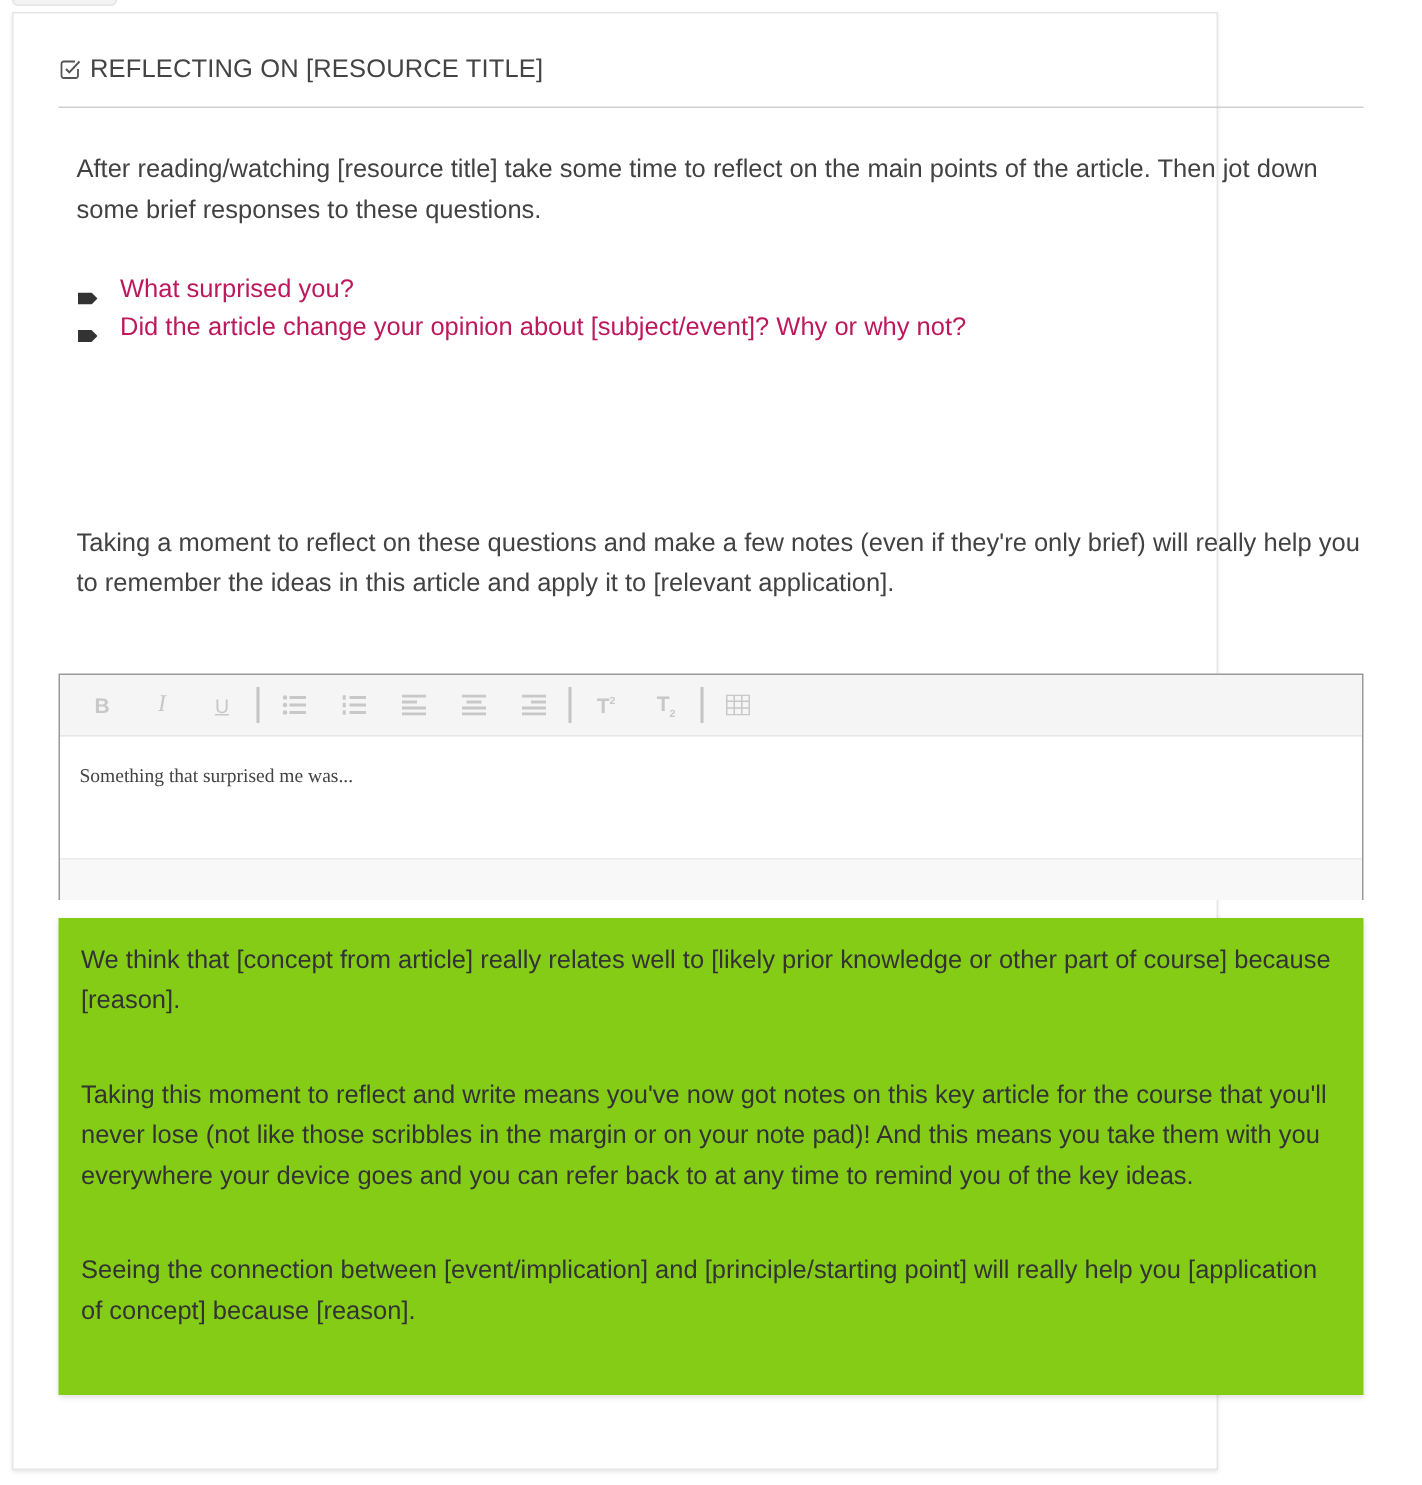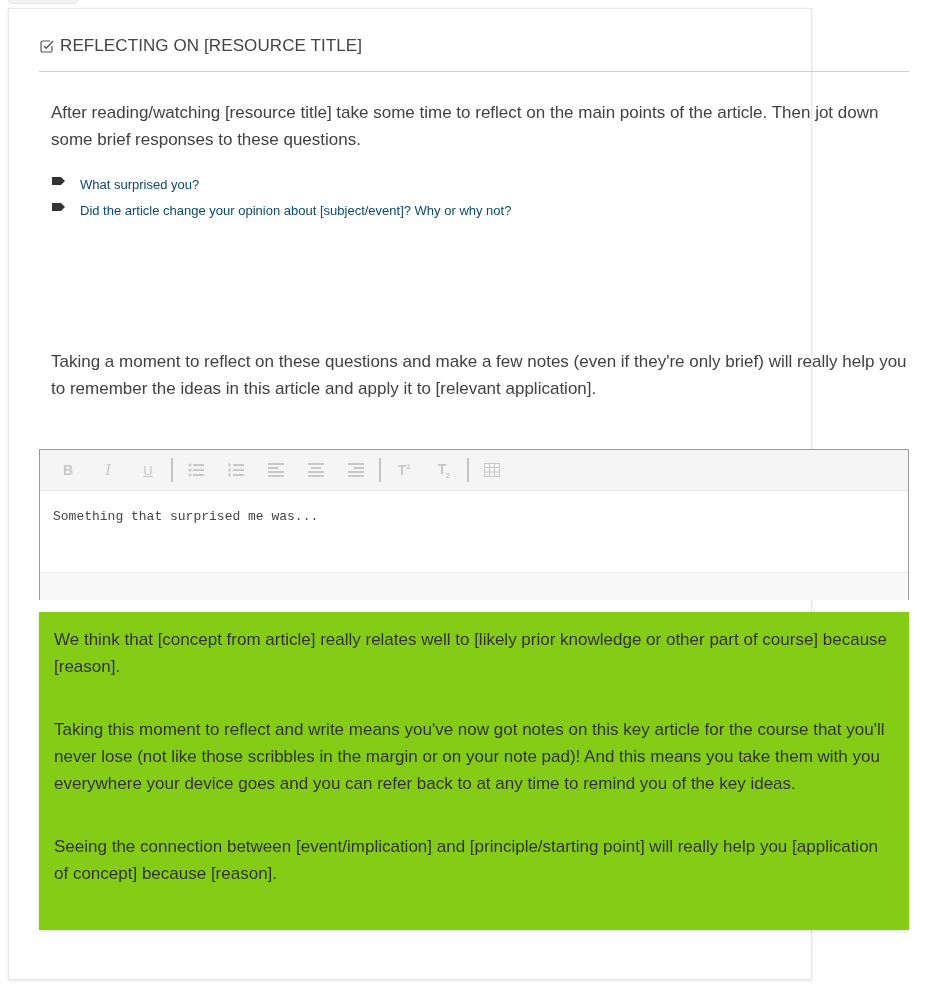--- a/index.html
+++ b/index.html
@@ -7,29 +7,29 @@
   .top-tab { position:absolute; left:8px; top:-6px; width:68px; height:8px; background:#f3f3f3; border:1px solid #e4e4e4; border-radius:0 0 4px 4px; }
   .card { position:absolute; left:8px; top:8px; width:804px; height:972px; background:#fff; border:1px solid #e6e6e6; box-shadow:0 1px 3px rgba(0,0,0,0.10); box-sizing:border-box; }
   .inner { position:absolute; left:30px; top:0; width:870px; }
   .title-row { position:absolute; top:26px; left:0; display:flex; align-items:center; height:22px; }
   .title-row svg { width:16px; height:16px; margin-right:5px; }
   .title { font-size:17px; color:#444; letter-spacing:0.1px; }
   .rule { position:absolute; top:62px; left:0; width:870px; height:1px; background:#cfcfcf; }
   .para { position:absolute; left:0; width:870px; font-size:17px; line-height:27px; color:#424242; margin:12px; }
   .p1 { top:78px; }
   .blist { position:absolute; left:13px; top:168px; margin:0; padding:0; list-style:none; }
-  .blist li { display:flex; align-items:flex-start; height:25.7px; font-size:13px; color:#0c4a6e; }
+  .blist li { display:flex; align-items:flex-end; height:25.7px; font-size:17px; color:#be185d; }
   .blist li .tag { width:13px; height:8px; margin-right:15px; display:inline-block; }
   .p2 { top:327px; }
   .editor { position:absolute; left:30px; top:440px; width:870px; height:151px; border:1px solid #9a9a9a; box-sizing:border-box; background:#fff; }
   .toolbar { height:41px; background:#f5f5f5; border-bottom:1px solid #e6e6e6; display:flex; align-items:center; padding-left:8px; box-sizing:border-box; }
   .tb { width:40px; height:26px; display:flex; align-items:center; justify-content:center; color:#c8c8c8; font-size:15px; cursor:pointer; }
   .tb svg { width:16px; height:14px; }
   .tsep { width:2px; height:24px; background:#c4c4c4; margin:0 3px; }
-  .edit-area { height:81px; padding:18px 13px; box-sizing:border-box; font-size:13px; color:#444; font-family:Liberation Mono, monospace; }
+  .edit-area { height:81px; padding:18px 13px; box-sizing:border-box; font-size:13px; color:#444; font-family:Liberation Serif, serif; }
   .statusbar { height:27px; background:#f8f8f8; border-top:1px solid #eaeaea; }
   .feedback { position:absolute; left:30px; top:603px; width:870px; height:318px; background:#84cc16; box-shadow:0 1px 4px rgba(0,0,0,0.14); padding:14px 15px; box-sizing:border-box; }
   .feedback p { margin:0; font-size:17px; line-height:27px; color:#333; }
   .feedback p + p { margin-top:36px; }
 </style>
 </head>
 <body>
 
 <div class="top-tab"></div>
 

